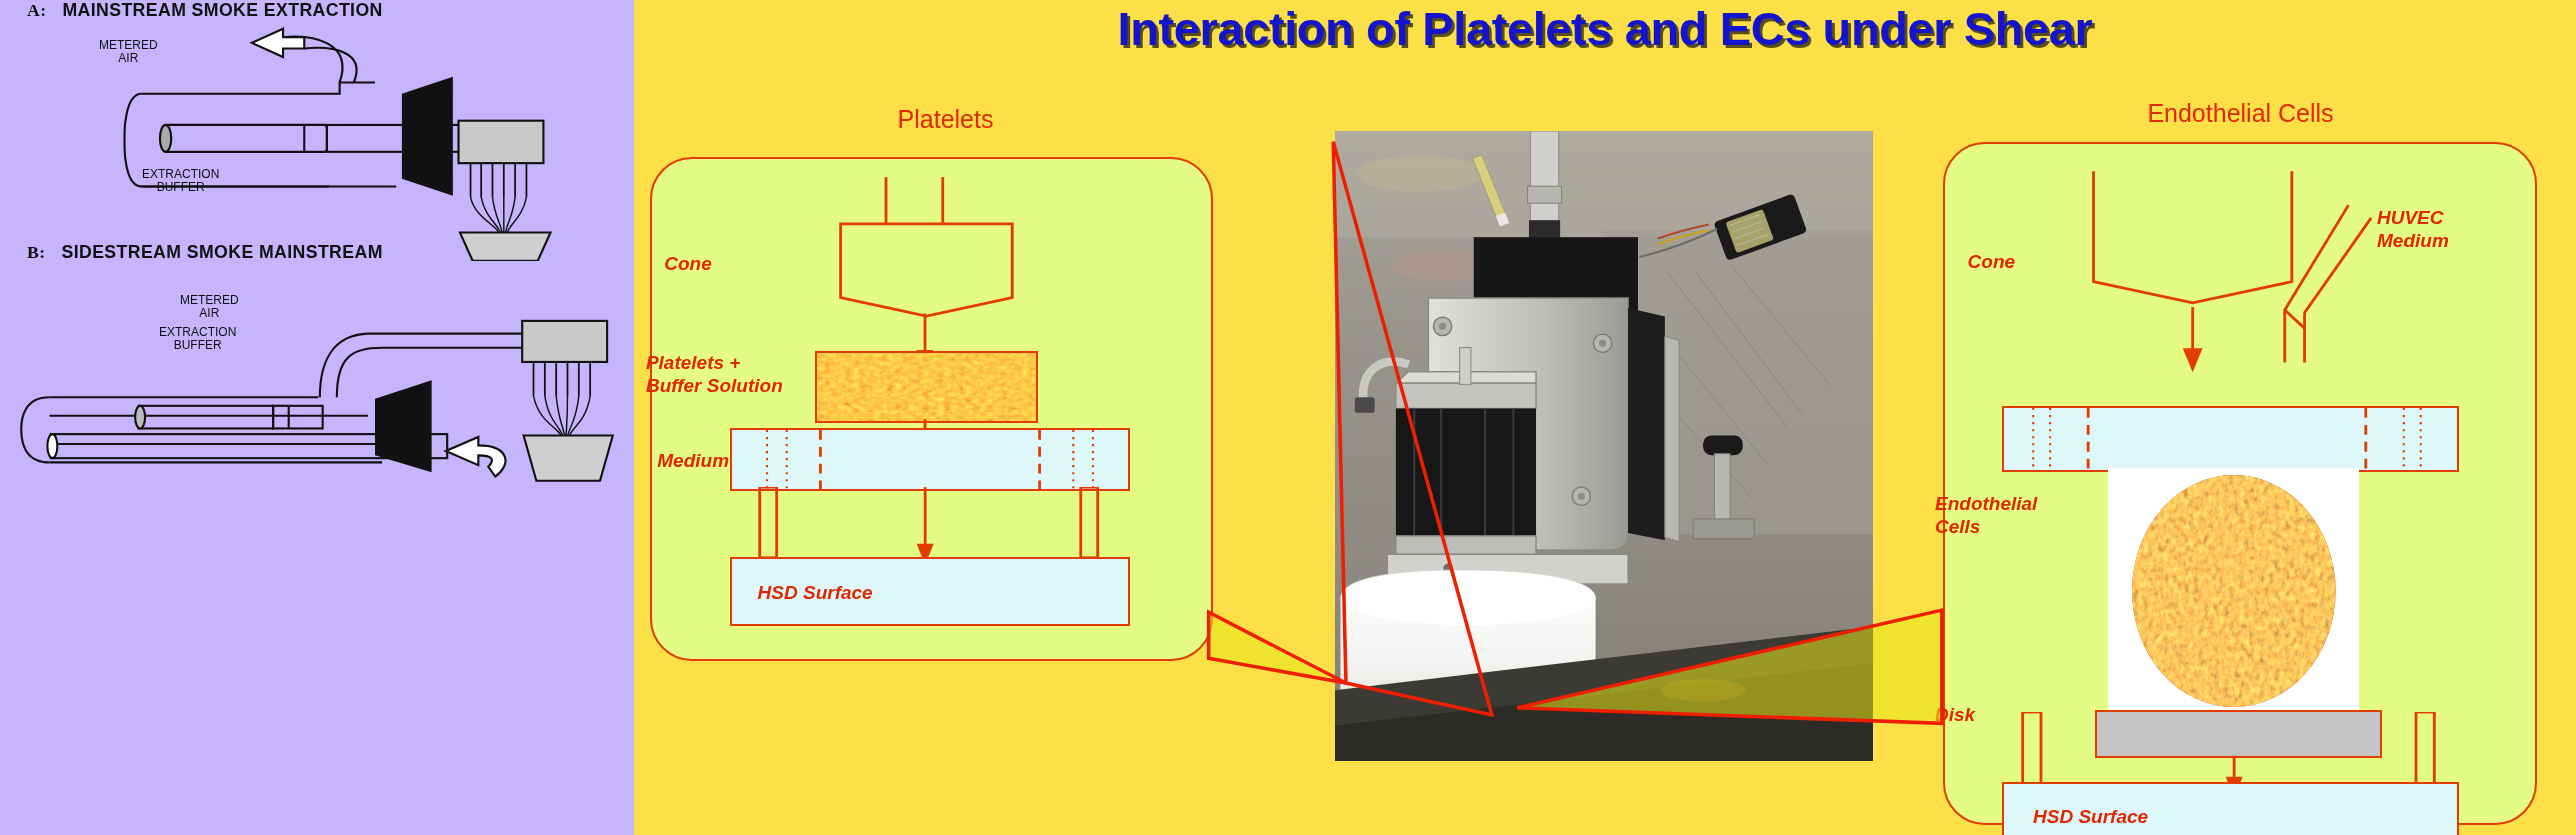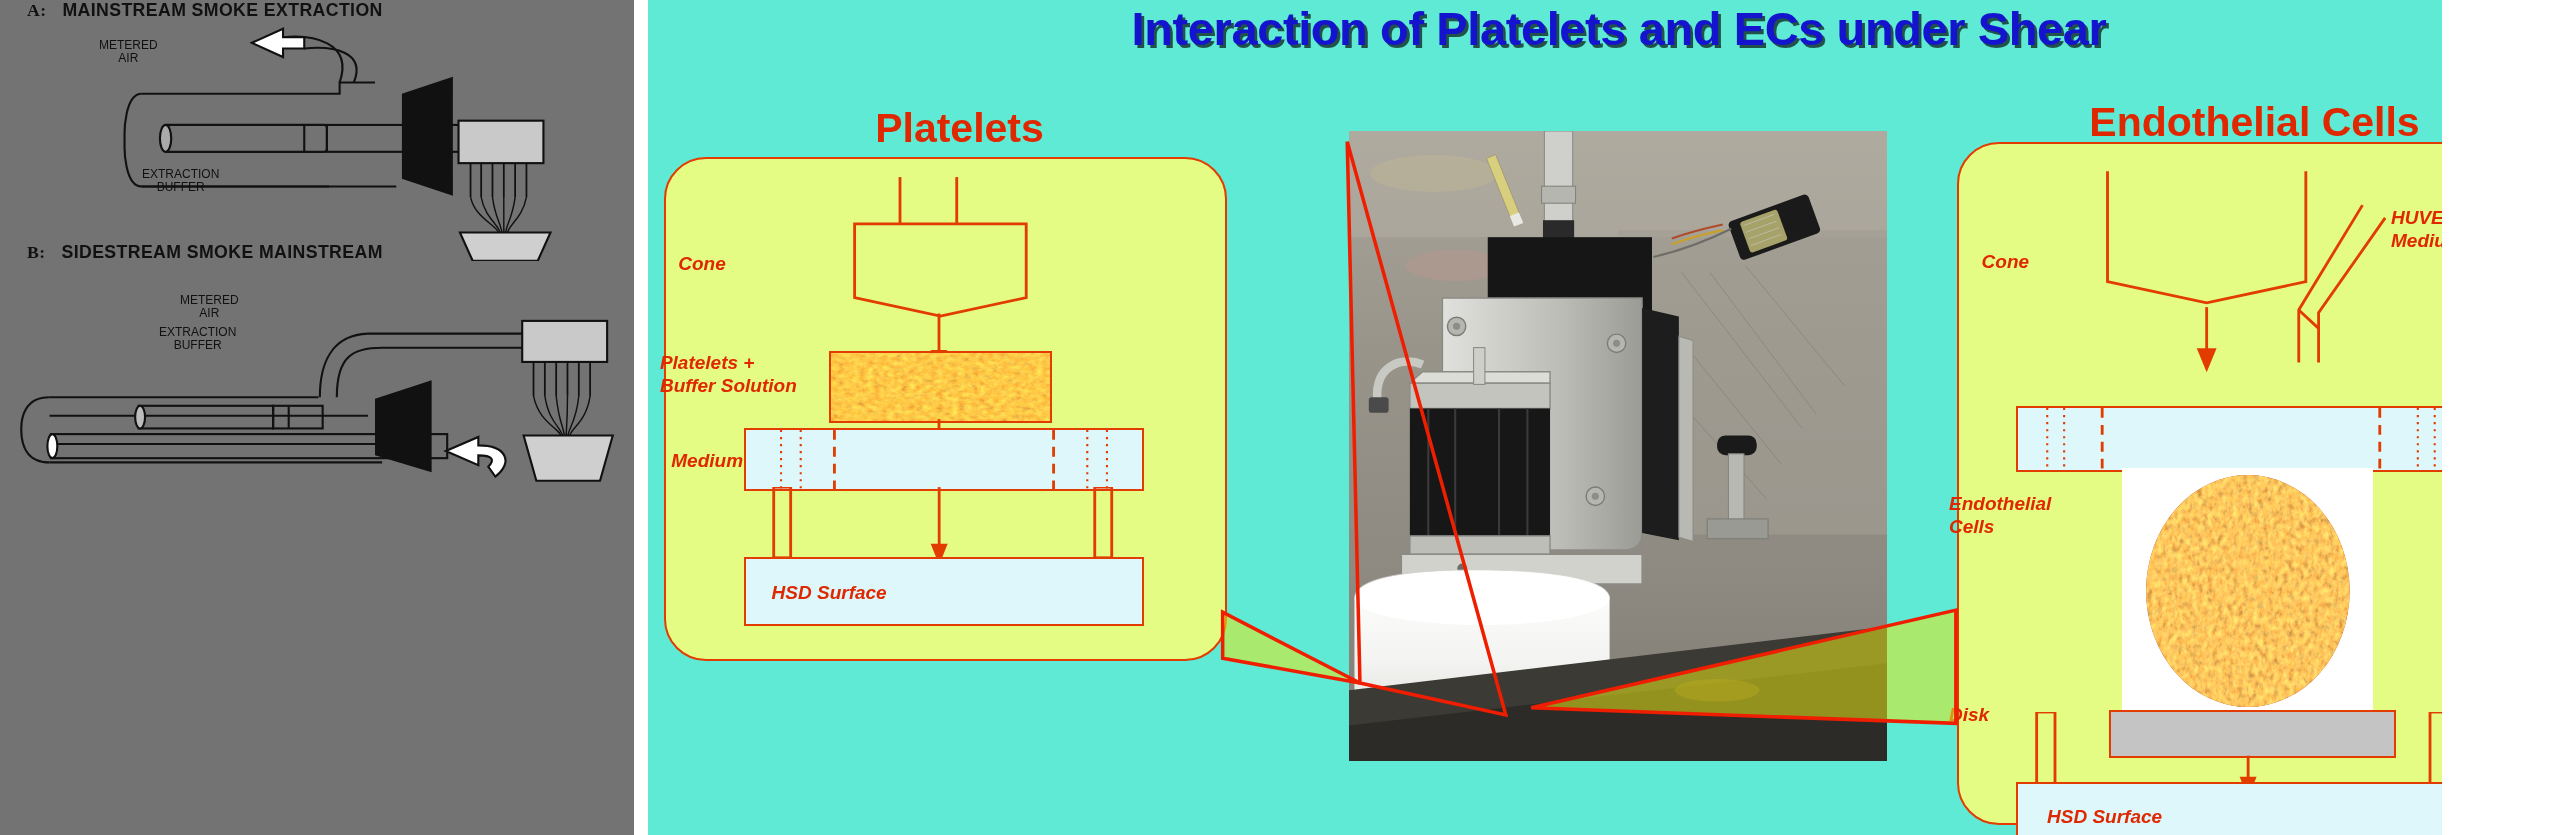--- a/index.html
+++ b/index.html
@@ -6,21 +6,21 @@
   body{
     width:2576px;height:836px;overflow:hidden;
     font-family:"Liberation Sans", sans-serif;
     background:#ffffff;
   }
   #stage{position:relative;width:2576px;height:836px;}
 
   
   #left-figure{
     position:absolute;left:0;top:0;width:634px;height:836px;
-    background:#737373;overflow:hidden;
+    background:#c4b5fd;overflow:hidden;
   }
   .fig-caption{
     position:absolute;color:#111;font-weight:bold;
     font-family:"Liberation Sans", sans-serif;
     letter-spacing:0.4px;white-space:nowrap;
   }
   #capA{left:27px;top:0px;font-size:17.7px;}
   #capA .ltr{font-family:"Liberation Serif",serif;font-weight:bold;}
   #capB{left:27px;top:242px;font-size:17.7px;}
   #capB .ltr{font-family:"Liberation Serif",serif;font-weight:bold;}
@@ -28,39 +28,38 @@
     position:absolute;color:#111;font-weight:normal;font-size:12px;
     line-height:13.4px;text-align:center;white-space:pre;
   }
   #lblA-air{left:99px;top:39px;}
   #lblA-buf{left:142px;top:168px;}
   #lblB-air{left:180px;top:294px;}
   #lblB-buf{left:159px;top:326px;}
 
   
   #slide{
-    position:absolute;left:648px;top:0;width:1794px;height:836px;
-    background:#5eead4;overflow:hidden;
+    position:absolute;left:634px;top:0;width:1942px;height:836px;
+    background:#fde047;overflow:hidden;
   }
 
   
   #title{
     position:absolute;left:0;top:1.4px;width:1942px;text-align:center;
     font-size:47px;font-weight:bold;color:#1414cf;
     font-family:"Liberation Sans", sans-serif;
     letter-spacing:-0.4px;
     text-shadow:2.8px 2.8px 0 rgba(0,0,0,.65);
   }
 
   
   .sec-head{
-    position:absolute;font-size:41px;color:#e02800;
+    position:absolute;font-size:25px;color:#e02800;
     font-family:"Liberation Sans", sans-serif;
     white-space:nowrap;
-    font-weight:bold;
   }
   #head-platelets{left:0px;top:105px;width:623px;text-align:center;}
   #head-ecs{left:1295px;top:99px;width:623px;text-align:center;}
 
   
   .ypanel{
     position:absolute;background:#e4fb84;border:2.8px solid #e23c00;
   }
   #panel-platelets{
     left:15.6px;top:157px;width:559px;height:500px;

